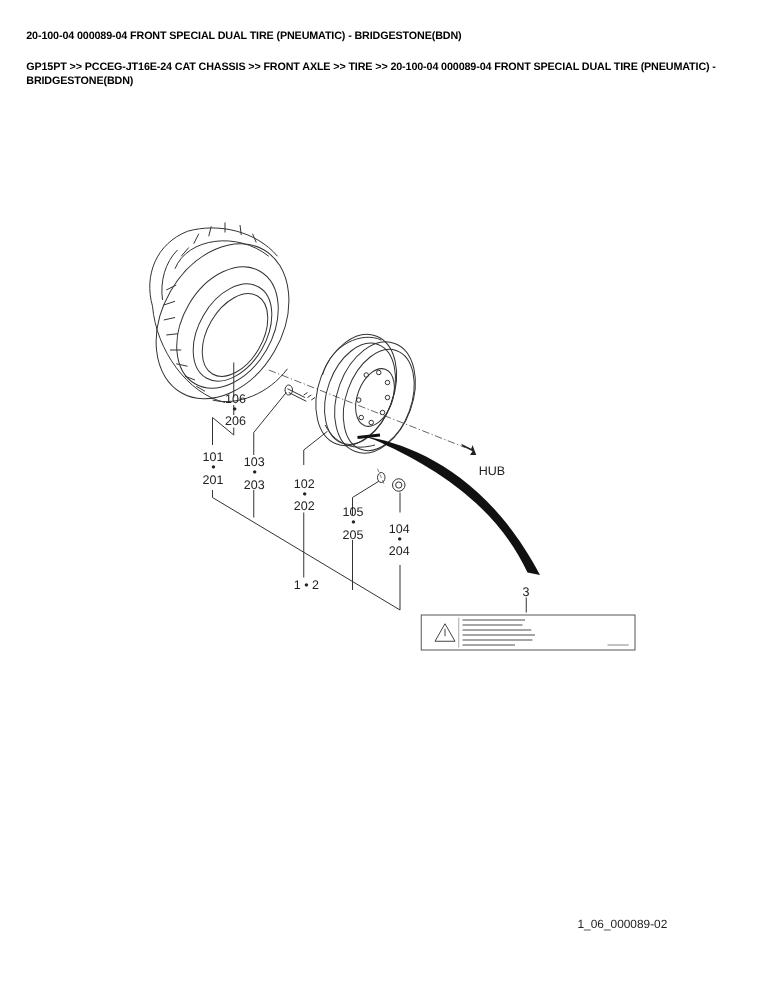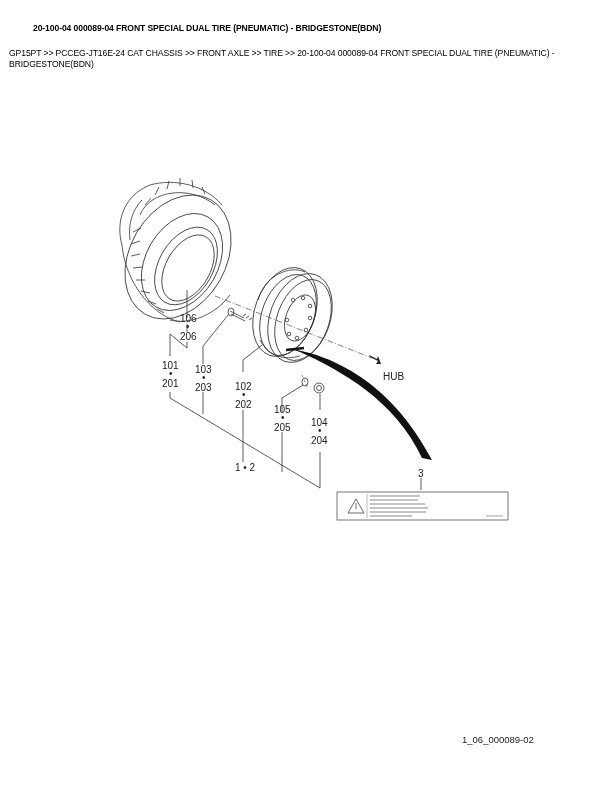--- a/index.html
+++ b/index.html
@@ -1,18 +1,18 @@
 <!DOCTYPE html>
 <html><head>
 <meta charset="utf-8">
 <style>
   html, body { margin:0; padding:0; background:#ffffff; }
   body { width:612px; height:792px; position:relative; overflow:hidden; font-family:"Liberation Sans", sans-serif; color:#000; }
-  .title { position:absolute; left:21px; top:23px; font-size:8.6px; font-weight:bold; letter-spacing:-0.1px;margin-left:12px; }
-  .breadcrumb { position:absolute; left:9px; top:48px; width:560px; font-size:8.6px; font-weight:normal; line-height:10.5px; letter-spacing:-0.1px; }
+  .title { position:absolute; left:21px; top:23px; font-size:8.6px; font-weight:bold; letter-spacing:-0.1px; }
+  .breadcrumb { position:absolute; left:21px; top:48px; width:560px; font-size:8.6px; font-weight:bold; line-height:10.5px; letter-spacing:-0.1px; }
   .diagram { position:absolute; left:0; top:0; width:612px; height:792px; }
   .callout { font-family:"Liberation Sans", sans-serif; font-size:10px; fill:#222; }
   .figure-id { position:absolute; left:462px; top:734px; font-size:9.5px; color:#222; }
 </style>
 </head>
 <body>
 
 <div class="title">20-100-04 000089-04 FRONT SPECIAL DUAL TIRE (PNEUMATIC) - BRIDGESTONE(BDN)</div>
 <div class="breadcrumb">GP15PT &gt;&gt; PCCEG-JT16E-24 CAT CHASSIS &gt;&gt; FRONT AXLE &gt;&gt; TIRE &gt;&gt; 20-100-04 000089-04 FRONT SPECIAL DUAL TIRE (PNEUMATIC) - BRIDGESTONE(BDN)</div>
 

